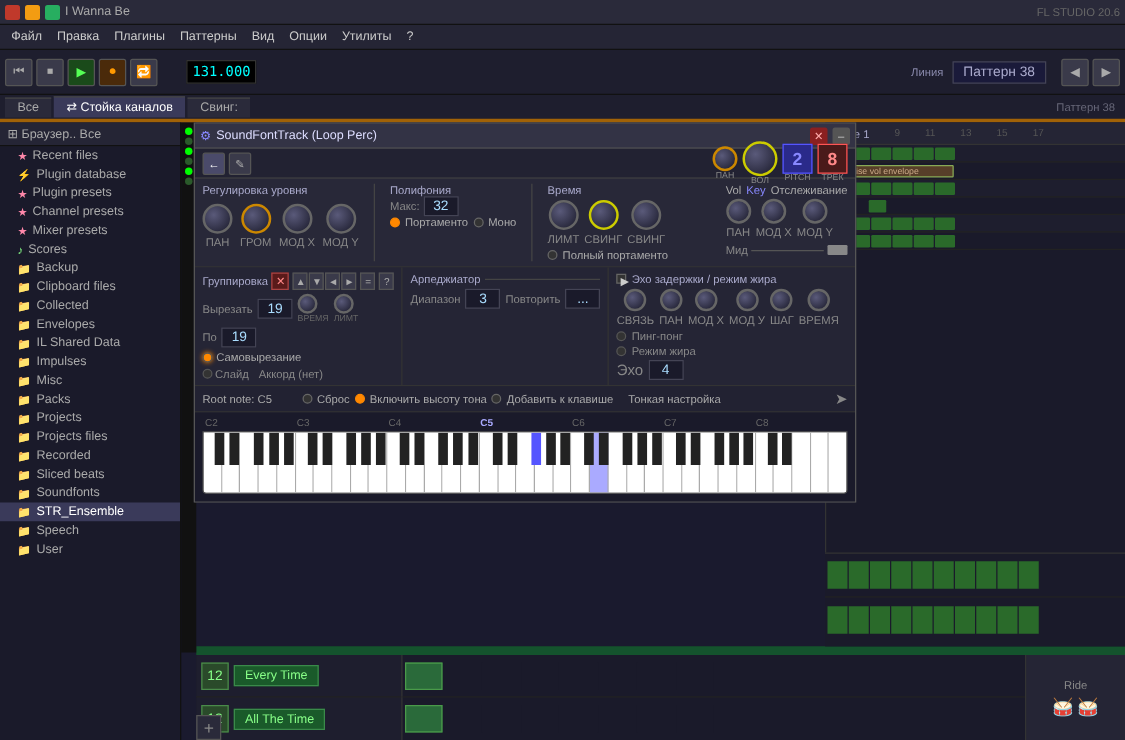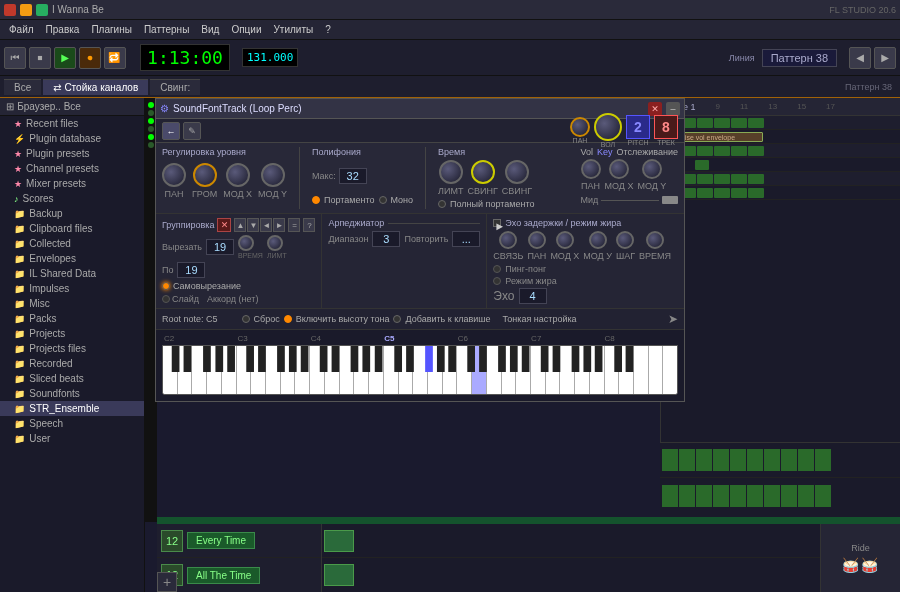--- a/index.html
+++ b/index.html
@@ -113,21 +113,21 @@
     }
 
     
     .tab-bar {
       height: 22px;
       background: #1e1e2e;
       display: flex;
       align-items: center;
       padding: 0 4px;
       gap: 2px;
-      border-bottom: 1px solid #a16207;
+      border-bottom: 3px solid #a16207;
     }
     .tab-item {
       padding: 2px 10px;
       background: #2a2a3a;
       color: #aaa;
       font-size: 10px;
       cursor: pointer;
       border-top: 1px solid #444;
     }
     .tab-item.active { background: #3a3a5a; color: #fff; }
@@ -377,21 +377,20 @@
   <span class="menu-item">?</span>
 </div>
 
 <div class="transport-bar">
   <div class="transport-btn">⏮</div>
   <div class="transport-btn">⏹</div>
   <div class="transport-btn green">▶</div>
   <div class="transport-btn orange">⏺</div>
   <div class="transport-btn">🔁</div>
   <div style="width:8px;"></div>
-  <div class="time-display">1:13:00</div>
   <div style="width:6px;"></div>
   <div class="bpm-display">131.000</div>
   <span class="transport-spacer"></span>
   <span style="font-size:9px;color:#88a;padding:0 4px;">Линия</span>
   <div class="pattern-display">Паттерн 38</div>
   <div style="width:6px;"></div>
   <div class="transport-btn">◀</div>
   <div class="transport-btn">▶</div>
 </div>
 
@@ -566,21 +565,21 @@
               </div>
               <div class="plugin-col">
                 <div class="knob"></div>
                 <span class="plugin-label">МОД Y</span>
               </div>
             </div>
           </div>
 
           <div style="width:1px;background:#444;align-self:stretch;margin:0 4px;"></div>
 
-          <div style="display:flex;flex-direction:column;gap:11px;">
+          <div style="display:flex;flex-direction:column;gap:0;">
             <span style="font-size:9px;color:#aac;">Полифония</span>
             <div style="display:flex;align-items:center;gap:3px;">
               <span style="font-size:9px;color:#888;">Макс:</span>
               <div class="num-display">32</div>
             </div>
             <div class="radio-group">
               <div class="radio-dot active"></div>
               <span>Портаменто</span>
               <div class="radio-dot"></div>
               <span>Моно</span>

